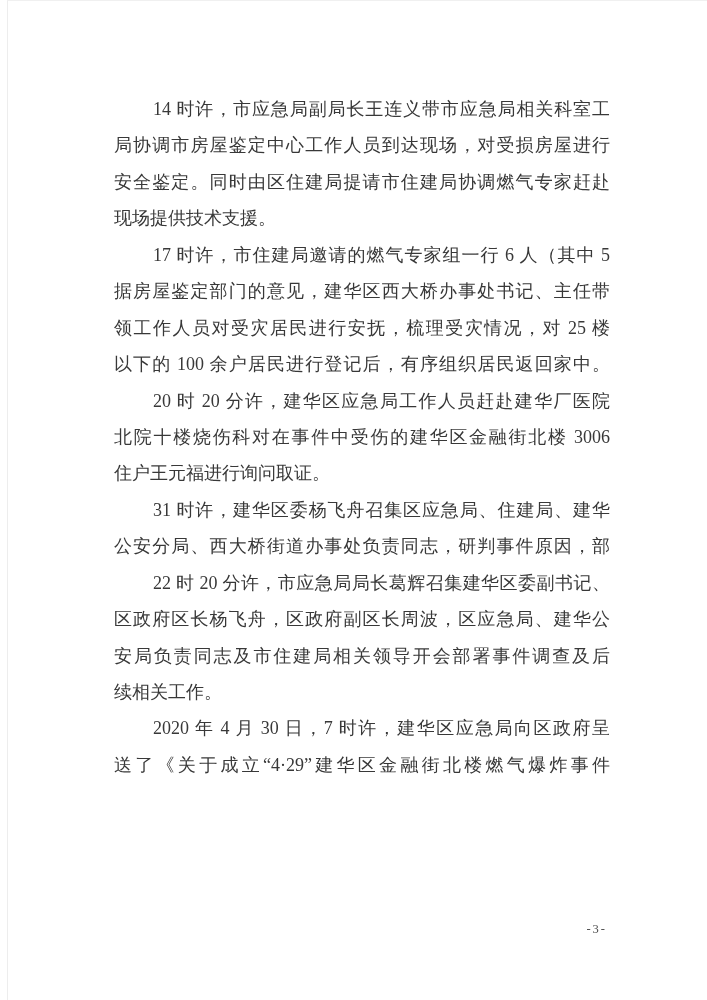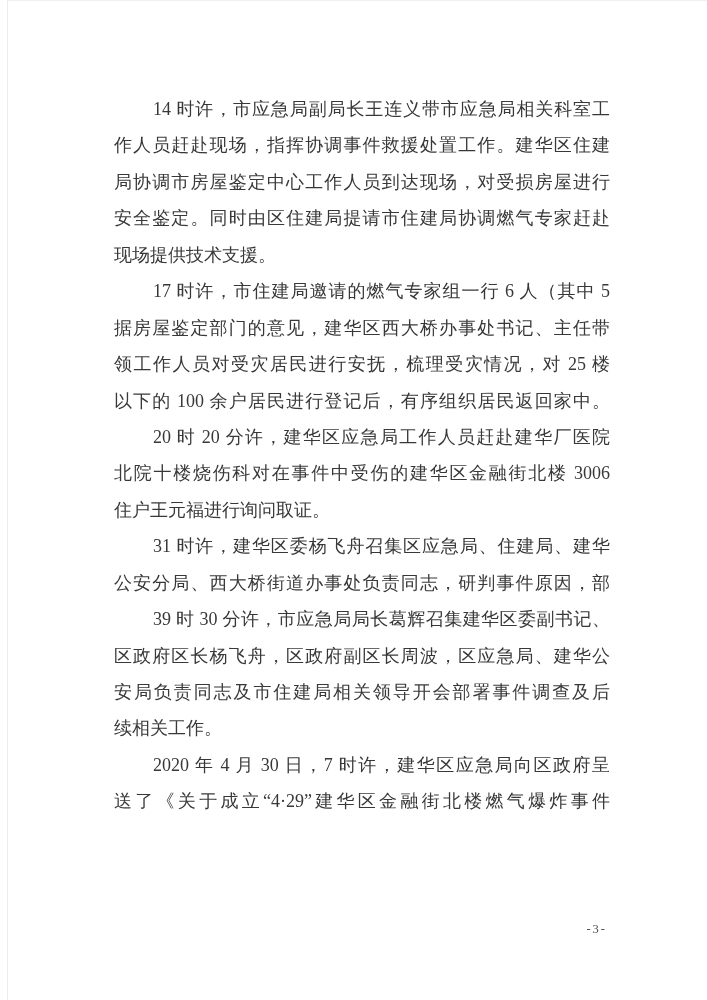--- a/index.html
+++ b/index.html
@@ -53,34 +53,33 @@
     letter-spacing: 2px;
     color: #4a4a4a;
   }
 </style>
 </head>
 <body>
 
 <div class="page">
   <div class="text-block">
     <p class="ln ind">14 时许，市应急局副局长王连义带市应急局相关科室工</p>
-    <p class="ln">作人员赶赴现场，指挥协调事件救援处置工作。建华区住建</p>
     <p class="ln">局协调市房屋鉴定中心工作人员到达现场，对受损房屋进行</p>
     <p class="ln">安全鉴定。同时由区住建局提请市住建局协调燃气专家赶赴</p>
     <p class="ln end">现场提供技术支援。</p>
     <p class="ln ind">17 时许，市住建局邀请的燃气专家组一行 6 人（其中 5</p>
     <p class="ln">据房屋鉴定部门的意见，建华区西大桥办事处书记、主任带</p>
     <p class="ln">领工作人员对受灾居民进行安抚，梳理受灾情况，对 25 楼</p>
     <p class="ln">以下的 100 余户居民进行登记后，有序组织居民返回家中。</p>
     <p class="ln ind">20 时 20 分许，建华区应急局工作人员赶赴建华厂医院</p>
     <p class="ln">北院十楼烧伤科对在事件中受伤的建华区金融街北楼 3006</p>
     <p class="ln end">住户王元福进行询问取证。</p>
     <p class="ln ind">31 时许，建华区委杨飞舟召集区应急局、住建局、建华</p>
     <p class="ln">公安分局、西大桥街道办事处负责同志，研判事件原因，部</p>
-    <p class="ln ind">39 时 30 分许，市应急局局长葛辉召集建华区委副书记、</p>
+    <p class="ln ind">22 时 20 分许，市应急局局长葛辉召集建华区委副书记、</p>
     <p class="ln">区政府区长杨飞舟，区政府副区长周波，区应急局、建华公</p>
     <p class="ln">安局负责同志及市住建局相关领导开会部署事件调查及后</p>
     <p class="ln end">续相关工作。</p>
     <p class="ln ind">2020 年 4 月 30 日，7 时许，建华区应急局向区政府呈</p>
     <p class="ln">送了《关于成立“4·29”建华区金融街北楼燃气爆炸事件</p>
   </div>
   <div class="page-number">-3-</div>
 </div>
 
 </body></html>

